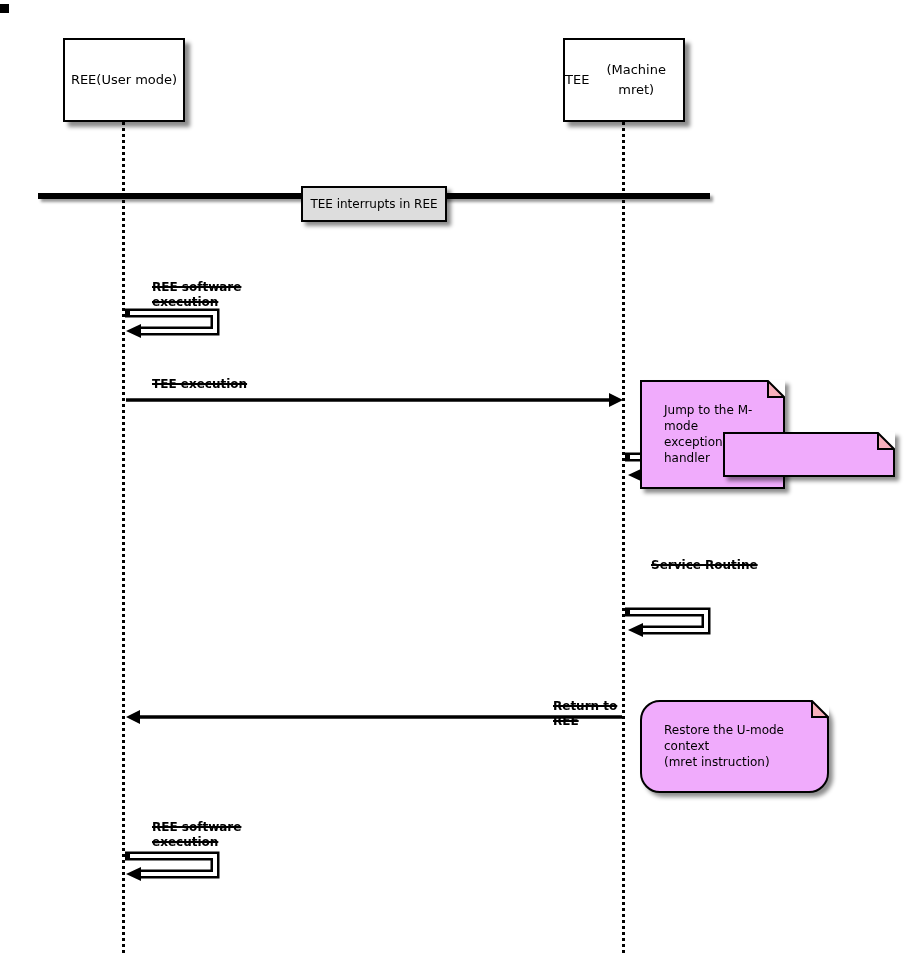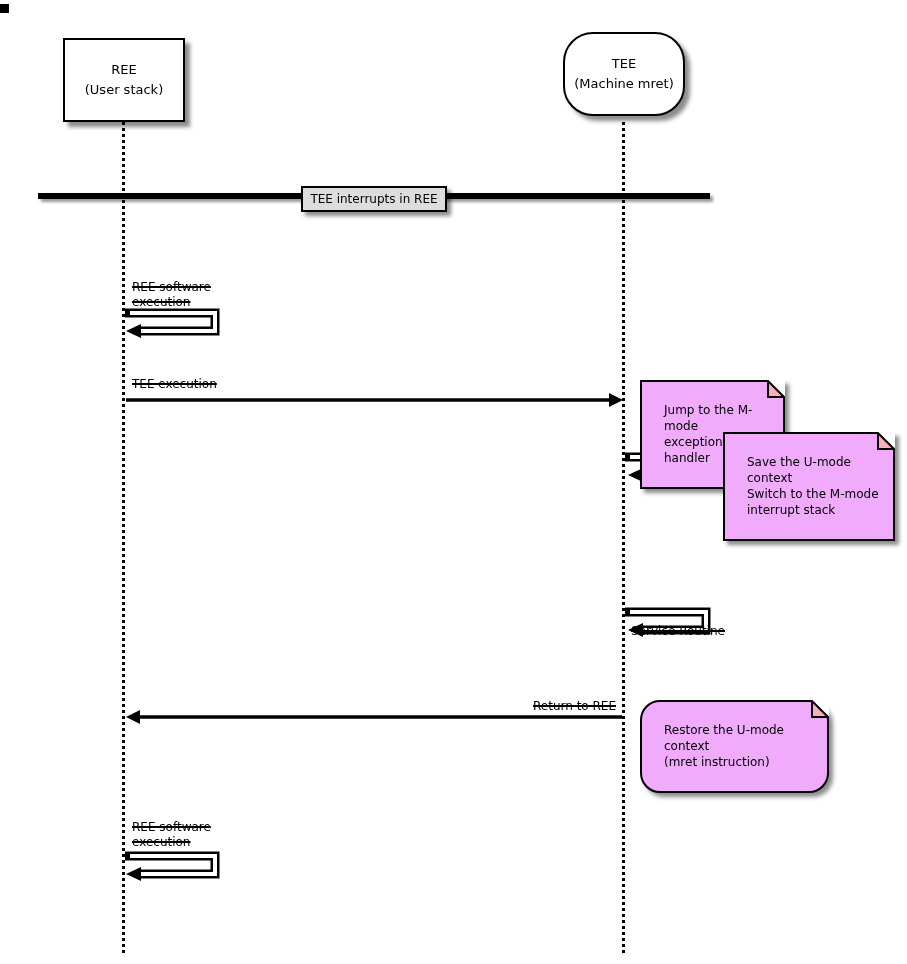--- a/index.html
+++ b/index.html
@@ -6,71 +6,71 @@
   html,body { background:#ffffff; }
   body { font-family:"DejaVu Sans","Liberation Sans",sans-serif; color:#000; }
 
   .canvas { position:relative; width:907px; height:964px; background:#fff; overflow:hidden; }
 
   .corner-mark { position:absolute; left:0; top:4px; width:9px; height:9px; background:#000; }
 
   .participant {
     position:absolute; width:122px; height:84px; background:#fff;
     border:2px solid #000; box-shadow:5px 5px 4px rgba(0,0,0,0.45);
-    display:flex; flex-direction:column; align-items:center; justify-content:center;
+    display:flex; flex-direction:row; align-items:center; justify-content:center;
     font-size:13px; text-align:center; line-height:1.55;
   }
 
   .lifeline {
     position:absolute; top:122px; height:833px; width:3px;
     background-image:repeating-linear-gradient(to bottom,#000 0 3px, transparent 3px 6px);
   }
 
   .divider-line {
     position:absolute; left:38px; top:193px; width:672px; height:6px; background:#000;
     box-shadow:3px 3px 3px rgba(0,0,0,0.4);
   }
   .divider-label {
-    position:absolute; left:301px; top:186px; width:146px; height:26px;
+    position:absolute; left:301px; top:186px; width:146px; height:36px;
     background:#dddddd; border:2px solid #000;
     display:flex; align-items:center; justify-content:center;
     font-size:12px; box-shadow:4px 4px 4px rgba(0,0,0,0.45);
   }
 
   svg.arrows { position:absolute; left:0; top:0; pointer-events:none; }
   .tube-outer { fill:none; stroke:#000; stroke-width:9; stroke-linejoin:miter; }
   .tube-inner { fill:none; stroke:#fff; stroke-width:4; stroke-linejoin:miter; }
   .msgline { stroke:#000; stroke-width:3.5; }
   .head { fill:#000; stroke:none; }
 
   .msg-label {
-    position:absolute; font-size:12px; font-weight:normal; line-height:15px;
-    white-space:pre-line; text-decoration:line-through; text-decoration-thickness:2px;
+    position:absolute; font-size:12px; font-weight:bold; line-height:15px;
+    white-space:pre-line; text-decoration:line-through; text-decoration-thickness:2px;margin-left:20px;
   }
 
   .note {
     position:absolute; background:#f0abfc; border:2px solid #000;
     box-shadow:4px 4px 4px rgba(0,0,0,0.45);
     font-size:12px; line-height:16px; padding:4px 14px 5px 22px;
     white-space:pre-line;
   }
   .note .fold { position:absolute; top:-2px; right:-2px; }
 </style>
 </head>
 <body>
 
 <div class="canvas">
 
   <div class="corner-mark"></div>
 
   <div class="participant" style="left:63px;top:38px;">
     <div>REE</div>
-    <div>(User stack)</div>
+    <div>(User mode)</div>
   </div>
-  <div class="participant" style="left:563px;top:32px;border-radius:30px;">
+  <div class="participant" style="left:563px;top:38px;">
     <div>TEE</div>
     <div>(Machine mret)</div>
   </div>
 
   <div class="lifeline" style="left:122px;"></div>
   <div class="lifeline" style="left:622px;"></div>
 
   <div class="divider-line"></div>
   <div class="divider-label">TEE interrupts in REE</div>
 
@@ -101,38 +101,35 @@
     <g>
       <path class="tube-outer" d="M125,856 H215 V874 H141"></path>
       <path class="tube-inner" d="M130,856 H215 V874 H141"></path>
       <polygon class="head" points="141,867 141,881 126,874"></polygon>
     </g>
   </svg>
 
   <div class="msg-label" style="left:132px;top:280px;">REE software
 execution</div>
   <div class="msg-label" style="left:132px;top:377px;">TEE execution</div>
-  <div class="msg-label" style="left:631px;top:624px;">Service Routine</div>
+  <div class="msg-label" style="left:631px;top:558px;">Service Routine</div>
   <div class="msg-label" style="left:533px;top:699px;width:86px;text-align:left;">Return to REE</div>
   <div class="msg-label" style="left:132px;top:820px;">REE software
 execution</div>
 
   <div class="note" style="left:640px;top:380px;width:145px;">
     <span>Jump to the M-mode
 exception handler</span>
     <svg class="fold" width="18" height="18" viewBox="0 0 18 18">
       <rect width="18" height="18" fill="#ffffff"></rect>
       <path d="M1,1 L1,17 L17,17 Z" fill="#f8b0bc" stroke="#000" stroke-width="2"></path>
     </svg>
   </div>
 
   <div class="note" style="left:723px;top:432px;width:172px;">
-    <span>Save the U-mode context
-Switch to the M-mode
-interrupt stack</span>
     <svg class="fold" width="18" height="18" viewBox="0 0 18 18">
       <rect width="18" height="18" fill="#ffffff"></rect>
       <path d="M1,1 L1,17 L17,17 Z" fill="#f8b0bc" stroke="#000" stroke-width="2"></path>
     </svg>
   </div>
 
   <div class="note" style="left:640px;top:700px;width:189px;border-radius:20px;">
     <span>Restore the U-mode context
 (mret instruction)</span>
     <svg class="fold" width="18" height="18" viewBox="0 0 18 18">

